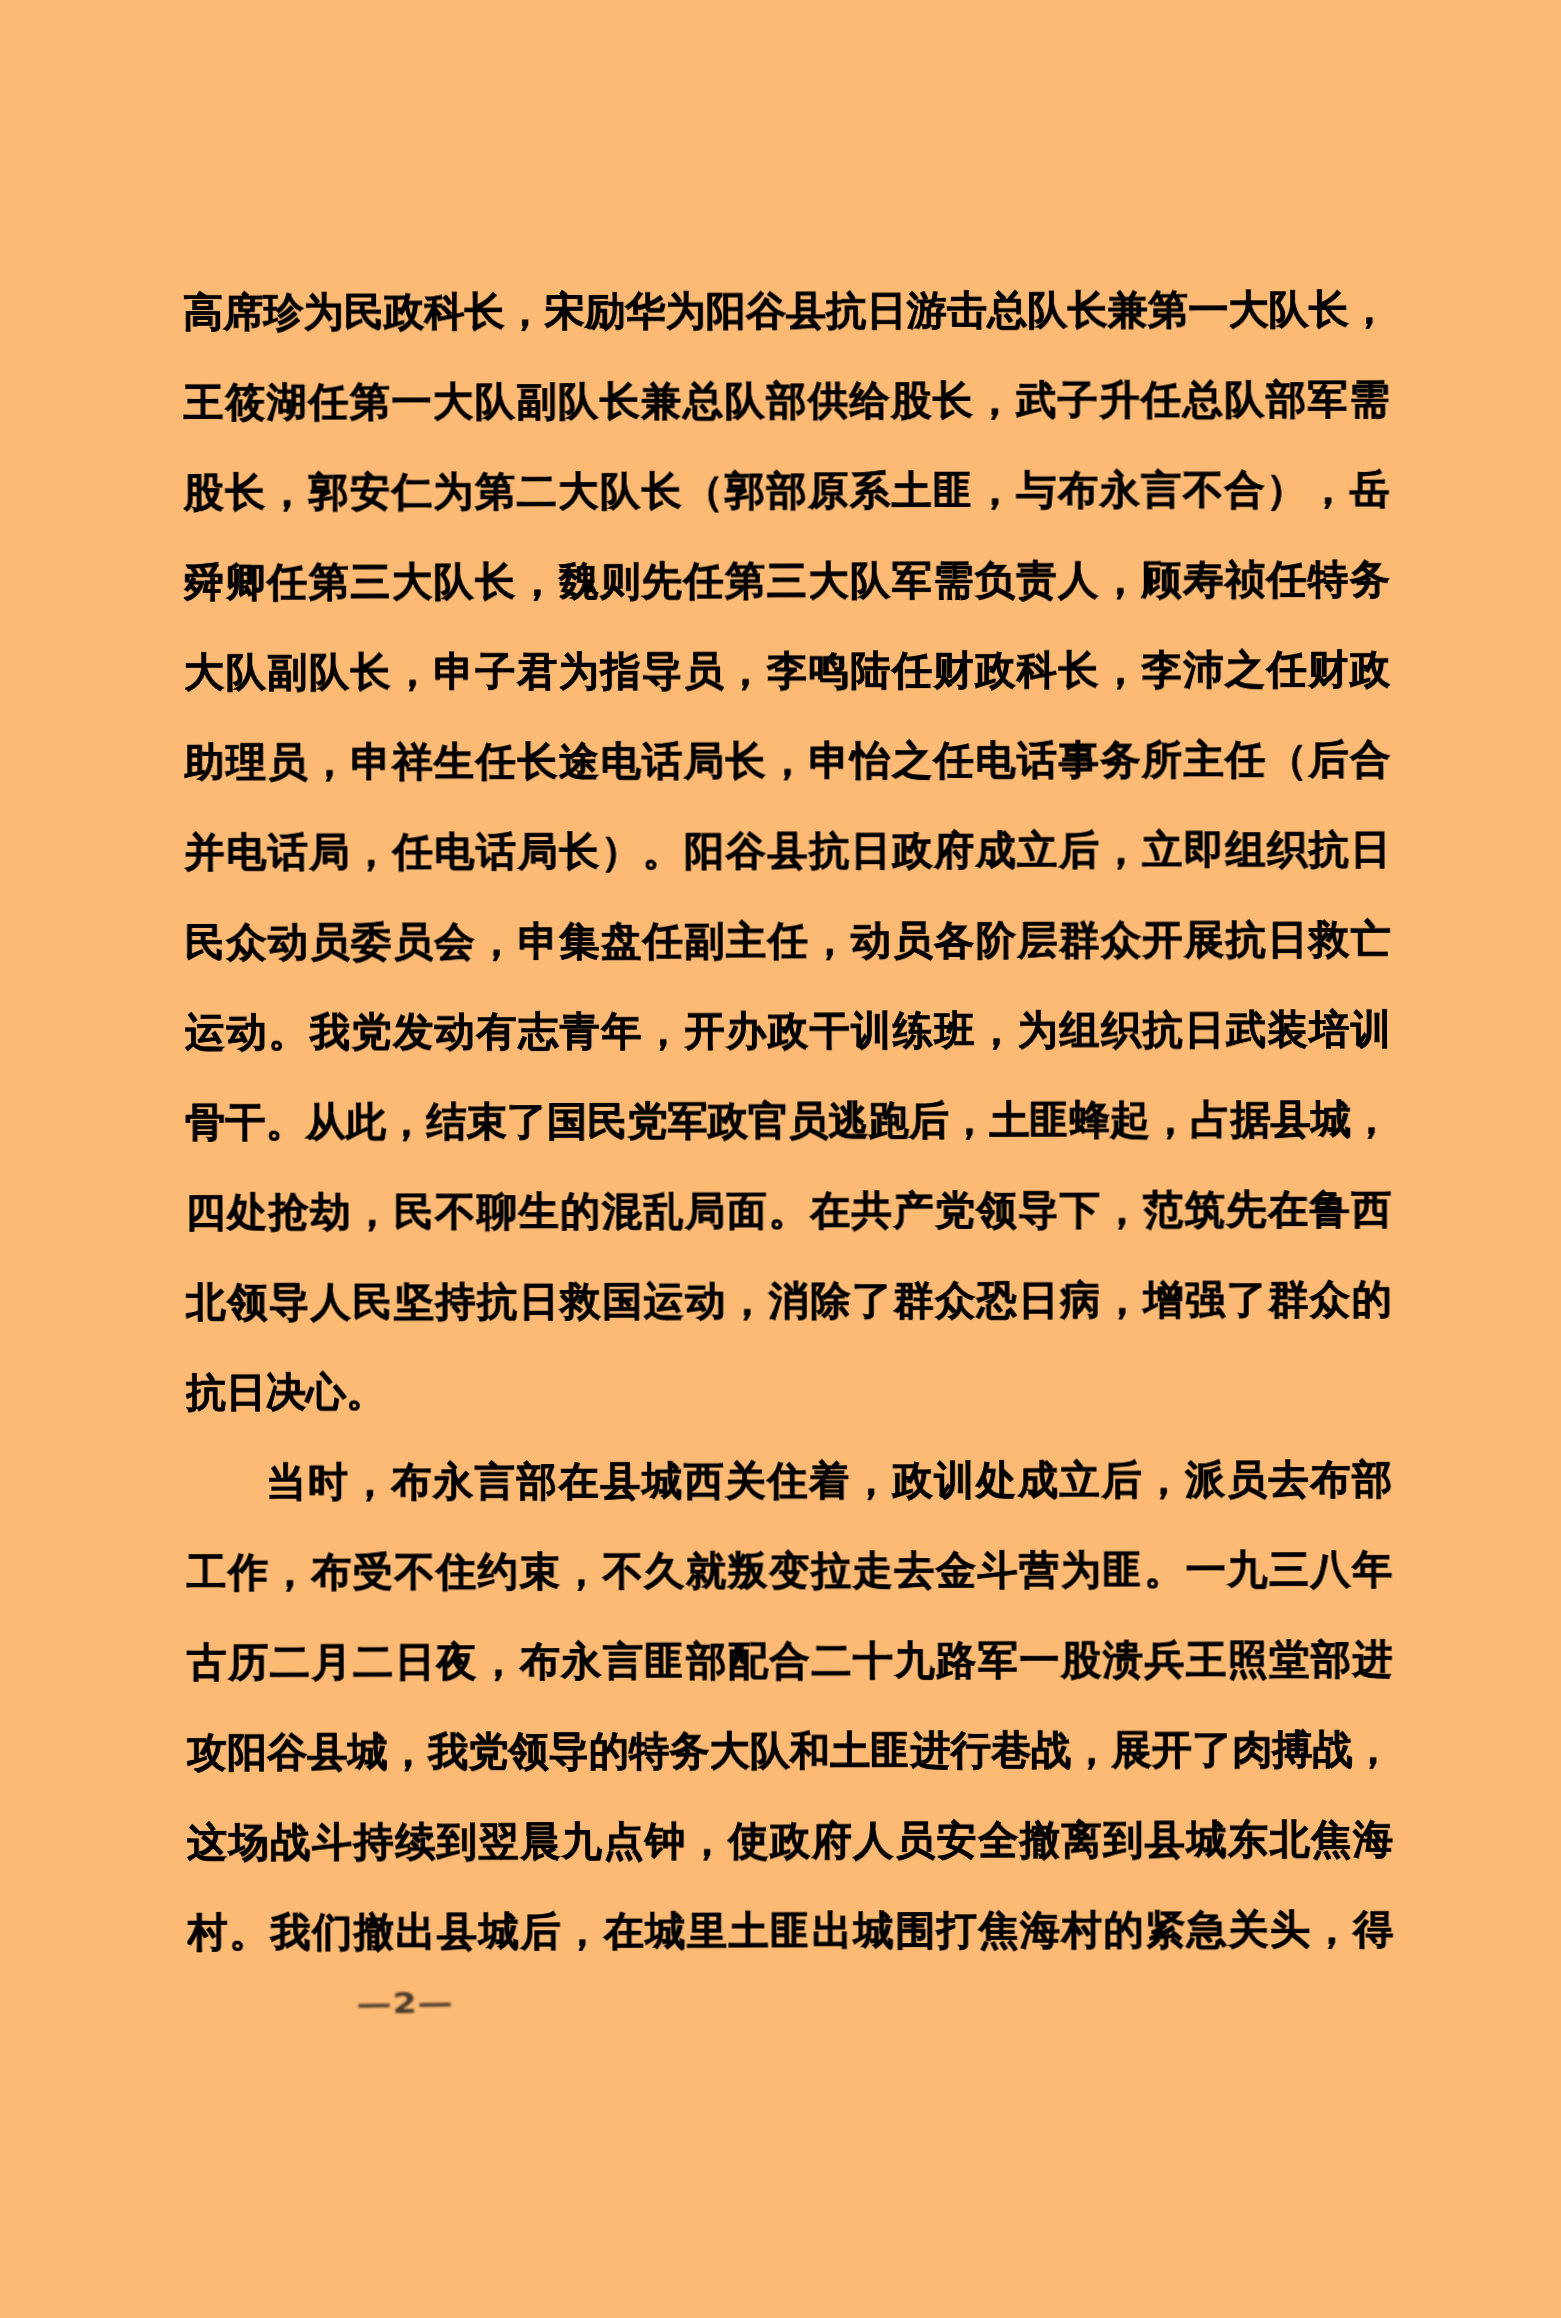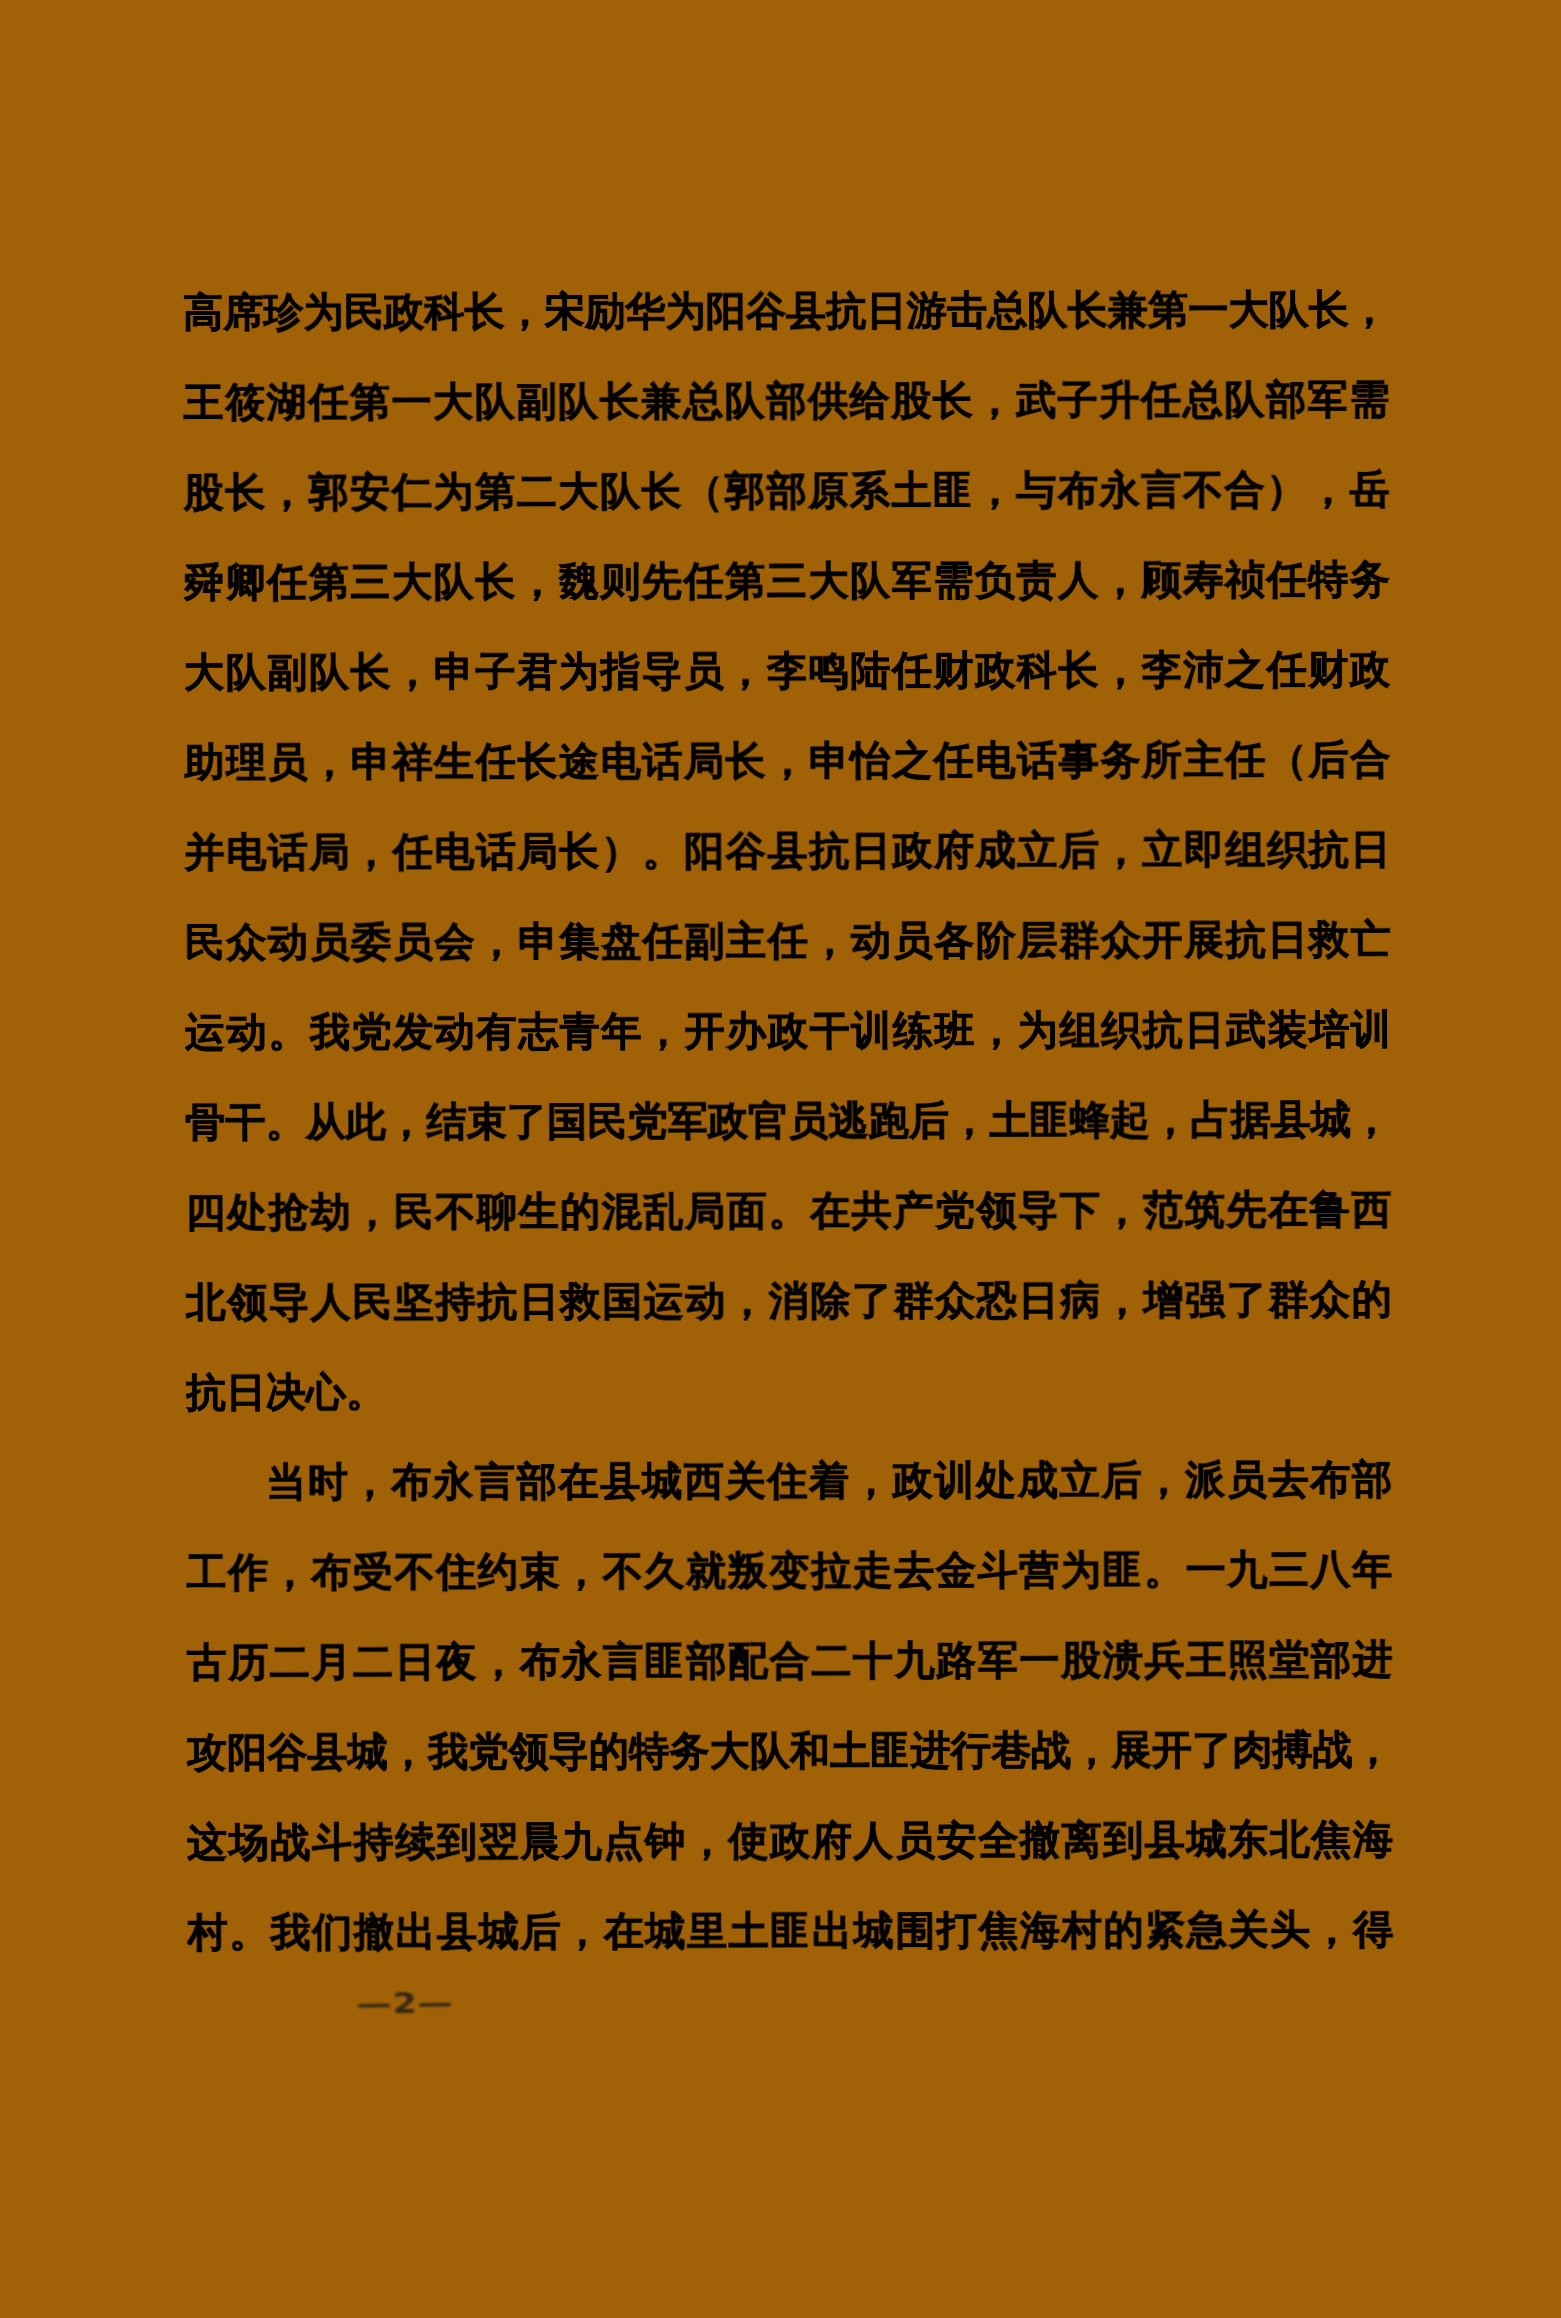--- a/index.html
+++ b/index.html
@@ -4,21 +4,21 @@
 <style>
   html, body {
     margin: 0;
     padding: 0;
     background: #ffffff;
   }
   .page {
     position: relative;
     width: 1561px;
     height: 2319px;
-    background: #a16207;
+    background: #fdba74;
     overflow: hidden;
   }
   .textblock {
     position: absolute;
     left: 183px;
     top: 267px;
     width: 1206px;
     font-family: "DejaVu Sans", sans-serif;
     font-size: 40px;
     line-height: 90px;

